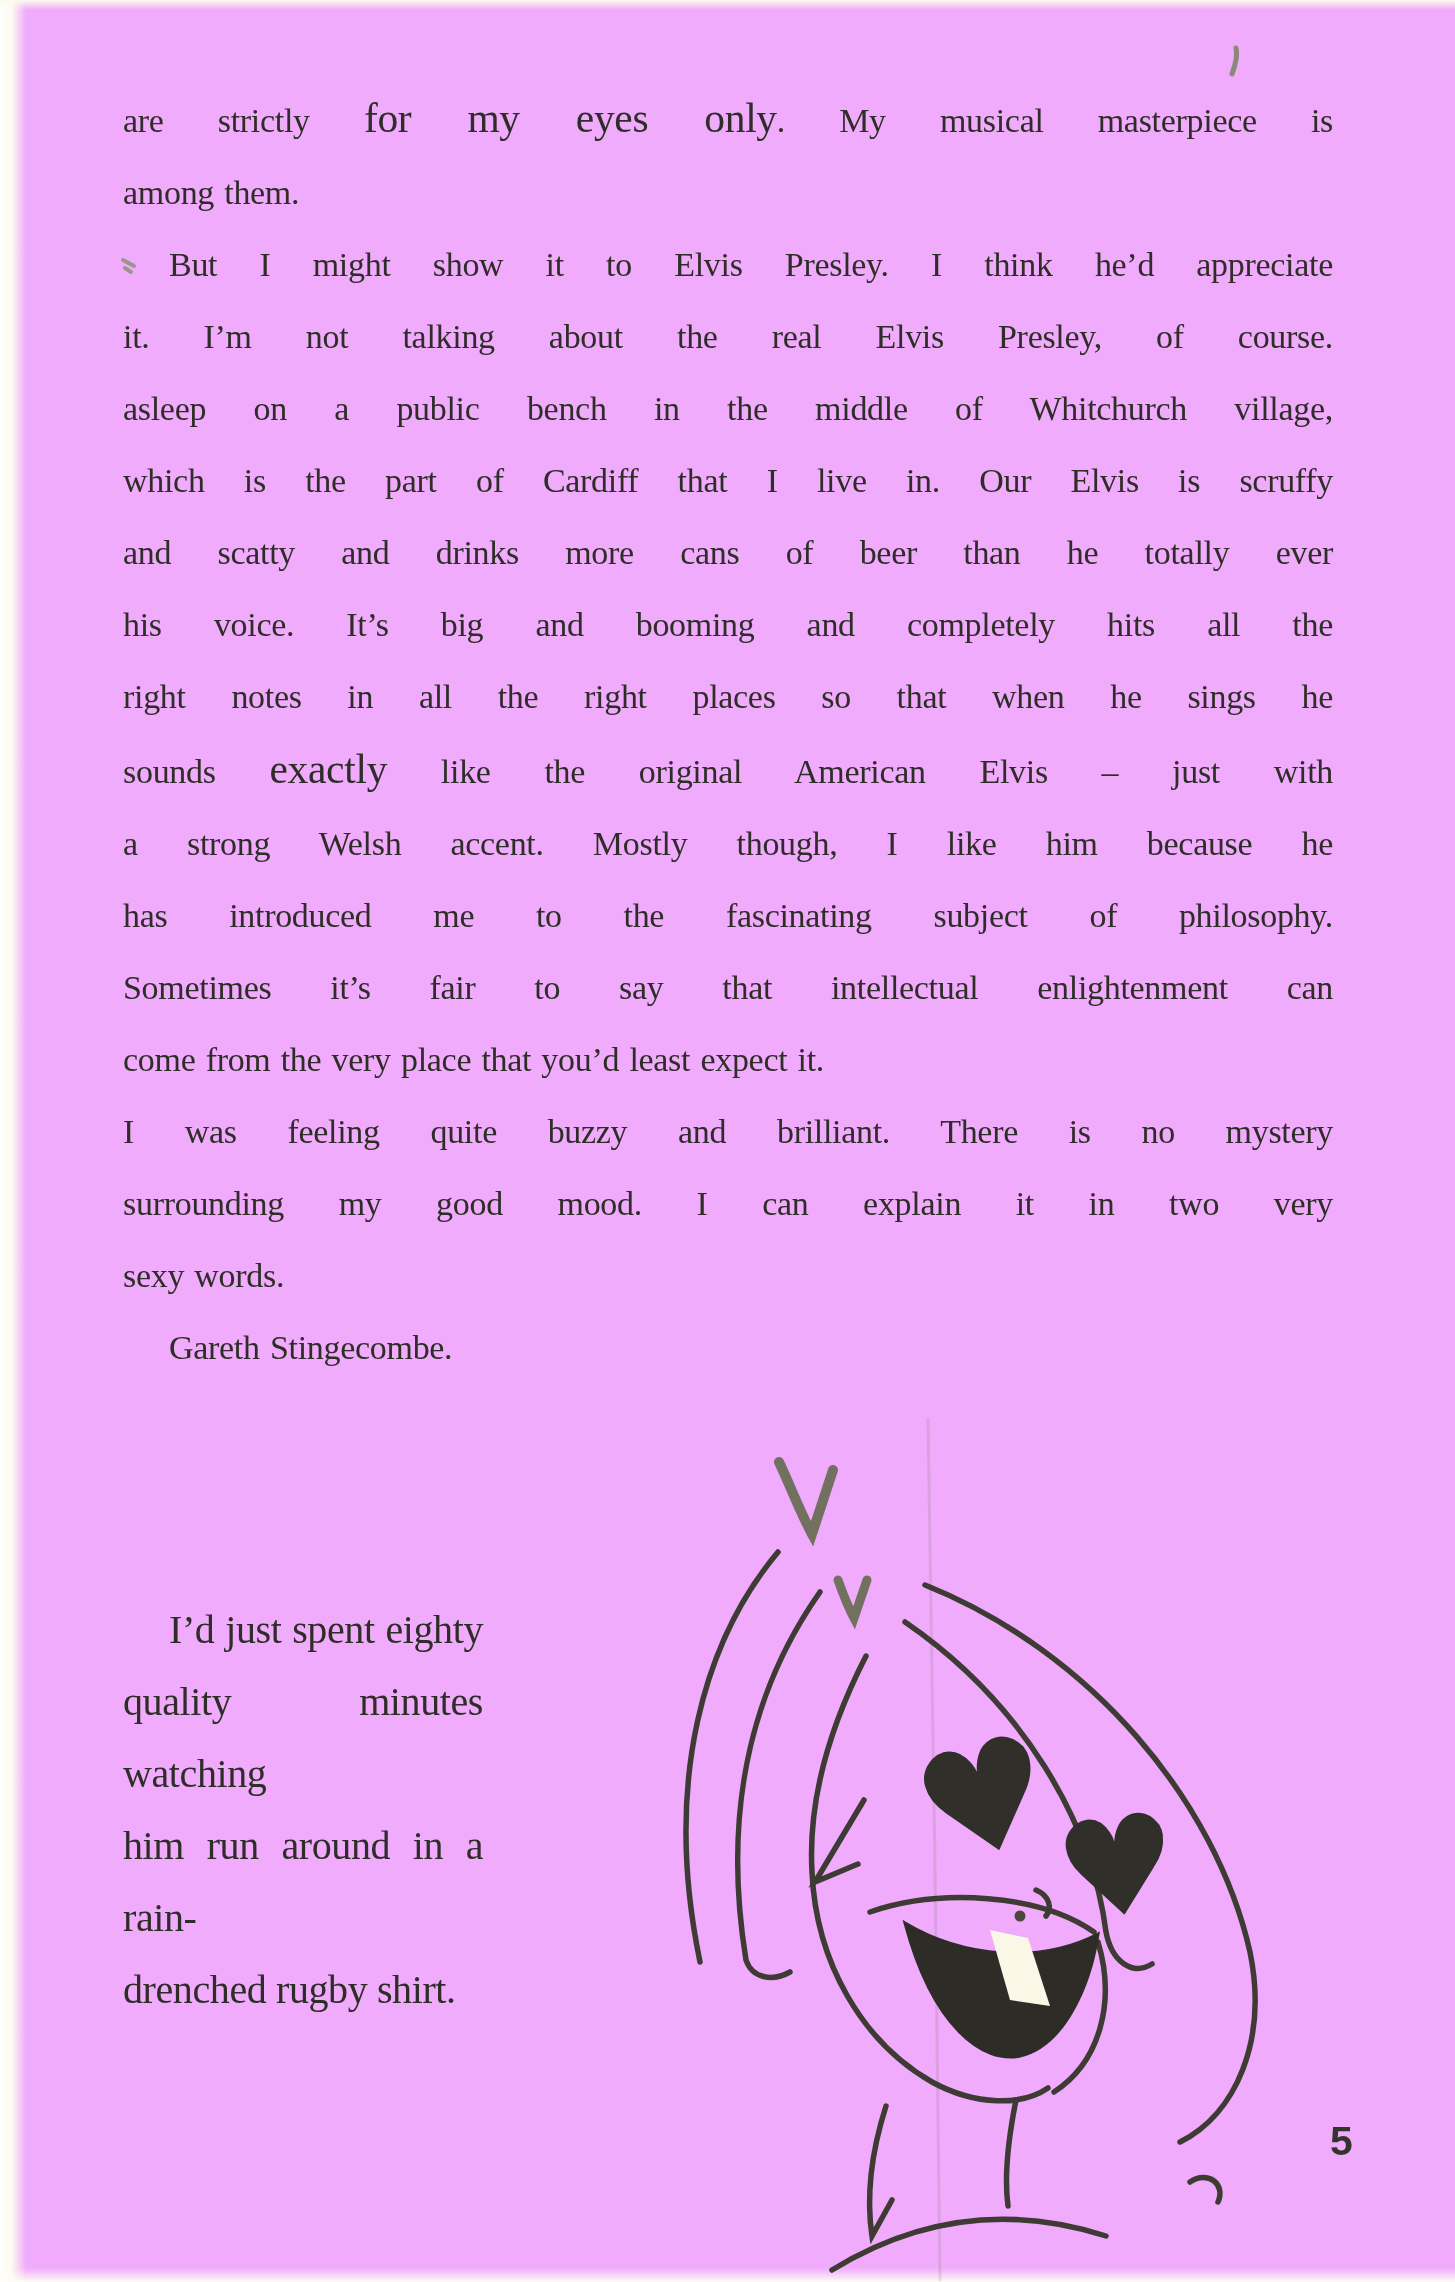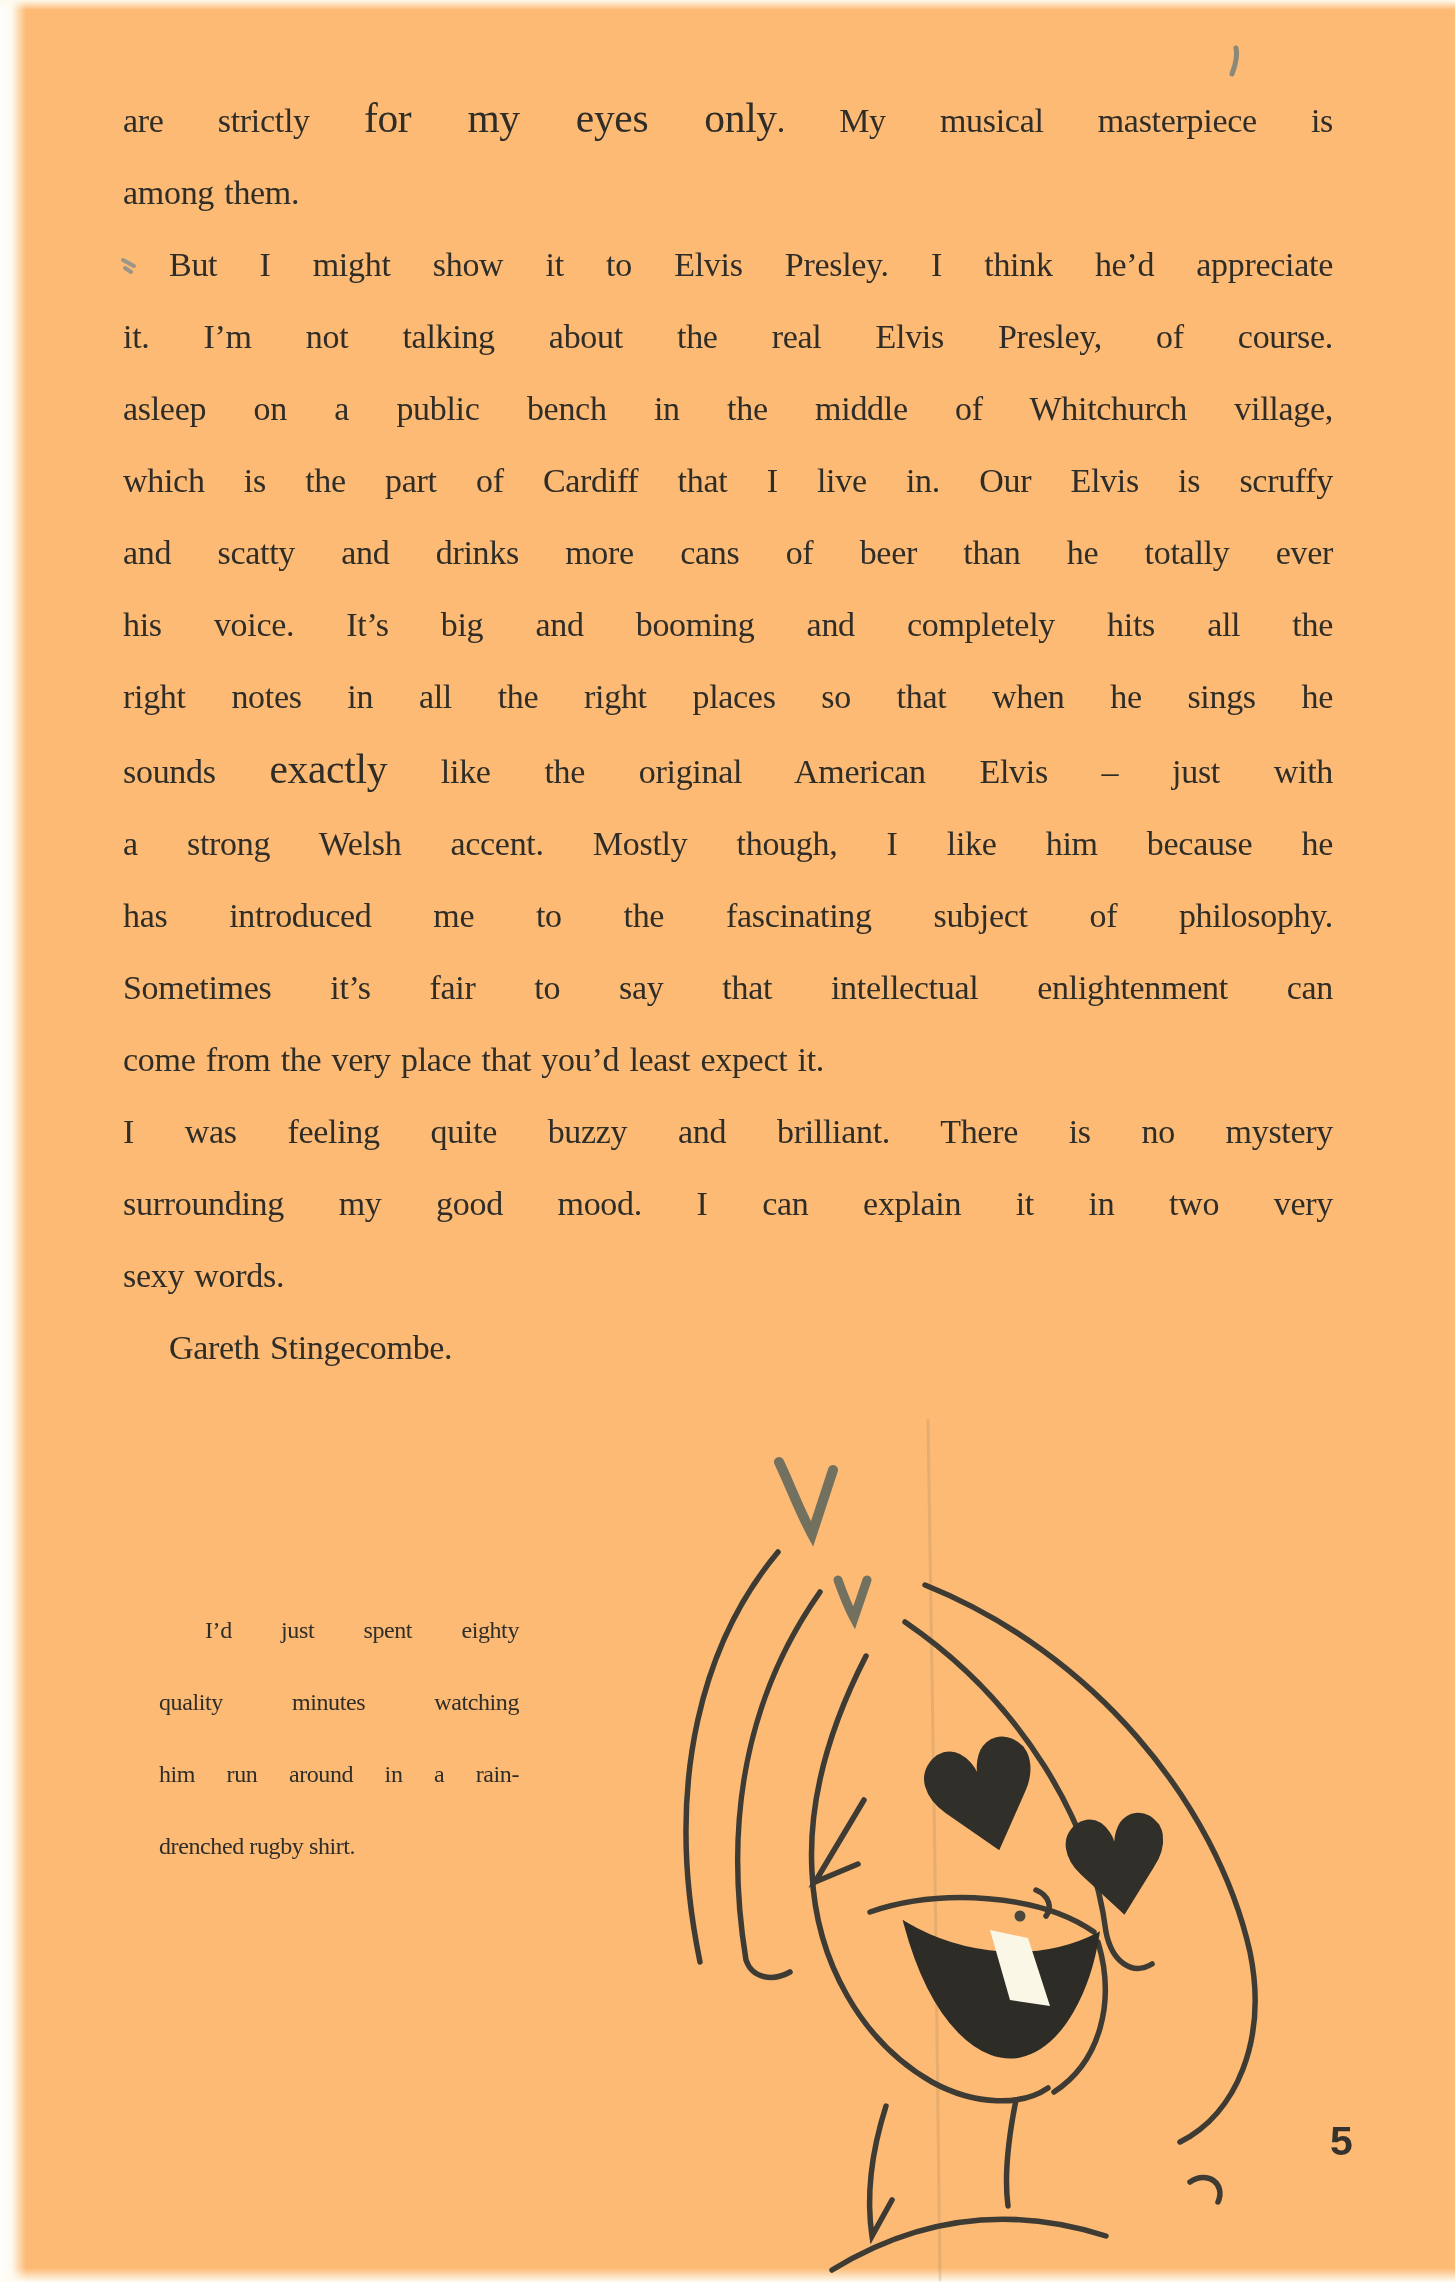--- a/index.html
+++ b/index.html
@@ -1,21 +1,21 @@
 <!DOCTYPE html>
 <html><head>
 <meta charset="utf-8">
 <style>
   html,body { margin:0; padding:0; }
   body { background:#e8e4d6; font-family:"Liberation Serif","DejaVu Serif",serif; }
 
   .page {
     position:relative;
     width:1455px; height:2282px;
-    background:#fdba74;
+    background:#f0abfc;
     overflow:hidden;
   }
 
   
   .edge-left {
     position:absolute; left:0; top:0; width:26px; height:100%;
     background:linear-gradient(90deg,#ffffff 0%,#fdfaef 45%,rgba(255,255,255,0) 100%);
   }
   .edge-bottom {
     position:absolute; left:0; bottom:0; width:100%; height:14px;
@@ -27,23 +27,22 @@
   }
 
   
   .text-block {
     position:absolute; left:123px; top:82px; width:1210px;
     font-size:34px; line-height:72px; color:#2f2d28;
     letter-spacing:-0.3px; word-spacing:2px;
   }
   .narrow-block {
     position:absolute; left:123px; top:1594px; width:360px;
-    font-size:24px; line-height:72px; color:#2f2d28;
+    font-size:40px; line-height:72px; color:#2f2d28;
     letter-spacing:-0.4px;
-    margin-left:36px;
   }
   .line { text-align:justify; }
   .line.j { text-align-last:justify; }
   .line.in { text-indent:46px; }
   .seg.big { font-size:1.22em; }
   .seg.i { }
 
   .page-number {
     position:absolute; left:1330px; top:2118px;
     font-family:"Liberation Sans","DejaVu Sans",sans-serif;

